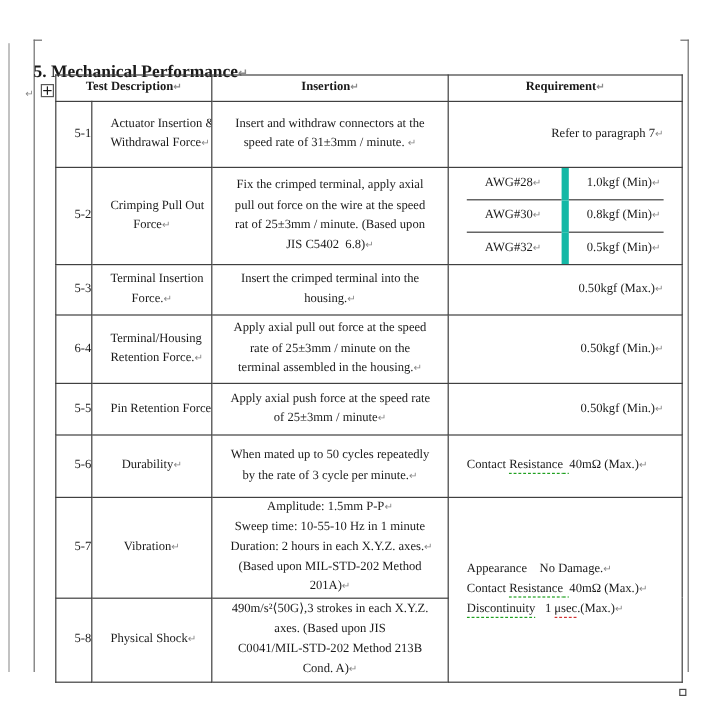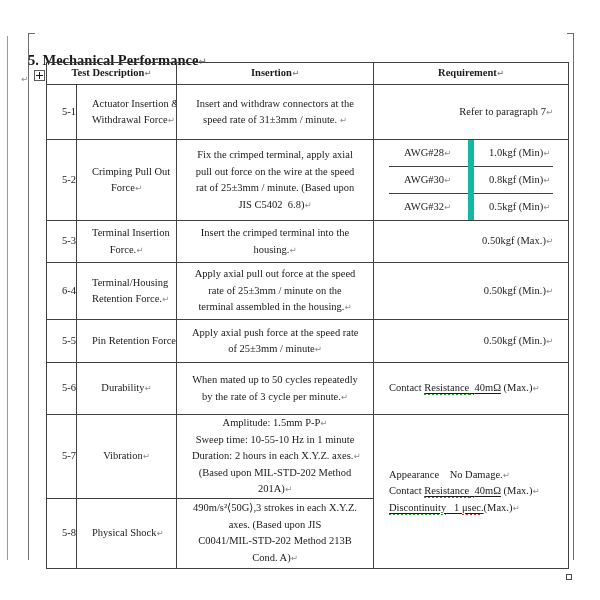--- a/index.html
+++ b/index.html
@@ -29,21 +29,21 @@
   td.hd{font-weight:bold;text-align:center;}
   tr.hr{height:22px;} tr.r1{height:55px;} tr.r2{height:78px;} tr.r3{height:42px;}
   tr.r4{height:57px;} tr.r5{height:43px;margin-top:12px;} tr.r6{height:52px;} tr.r7{height:81px;} tr.r8{height:70px;}
   td.awg-host{padding:0;}
   table.awg{border-collapse:collapse;table-layout:fixed;width:100%;height:100%;}
   table.awg td{border:0;text-align:left;font-size:10.5px;height:26px;vertical-align:middle;}
   table.awg tr:not(:last-child) td{border-bottom:1px solid #404040;}
   table.awg td.val{border-left:6px solid #14b8a6;}
   td.reqleft{text-align:left;padding-left:6px;}
   
-  .u{text-decoration:underline;text-underline-offset:2px;}
+  .u{text-underline-offset:2px;}
   .wg{background-image:linear-gradient(90deg,#1fa01f 60%,transparent 60%);background-size:4px 1px;background-repeat:repeat-x;background-position:0 100%;padding-bottom:2px;}
   .wr{background-image:linear-gradient(90deg,#d03030 60%,transparent 60%);background-size:4px 1px;background-repeat:repeat-x;background-position:0 100%;padding-bottom:2px;}
 </style>
 </head>
 <body>
 
 <div class="bnd" style="left:7px;top:36px;width:1px;height:524px;"></div>
 <div class="bnd-dark" style="left:28px;top:33px;width:1px;height:527px;"></div>
 <div class="bnd-dark" style="left:28px;top:33px;width:7px;height:1px;"></div>
 <div class="bnd-dark" style="left:573px;top:33px;width:1px;height:527px;"></div>

